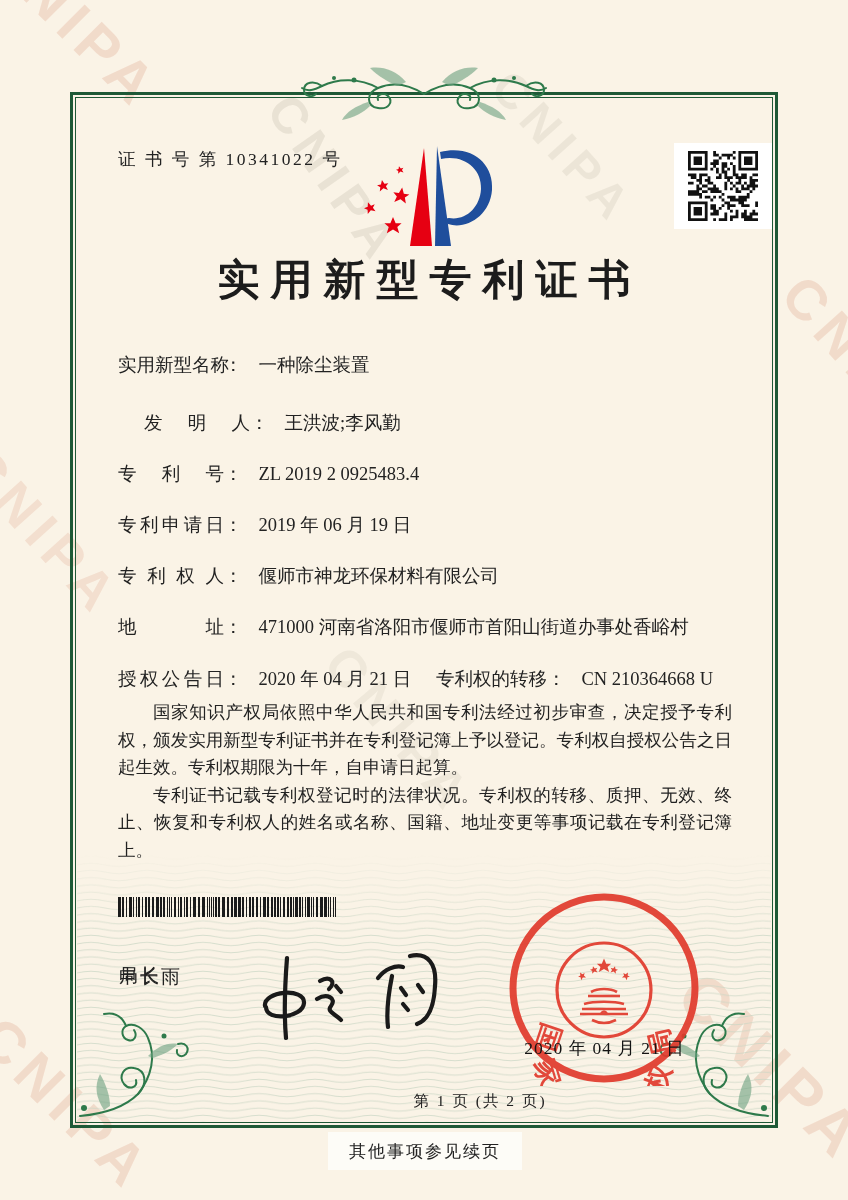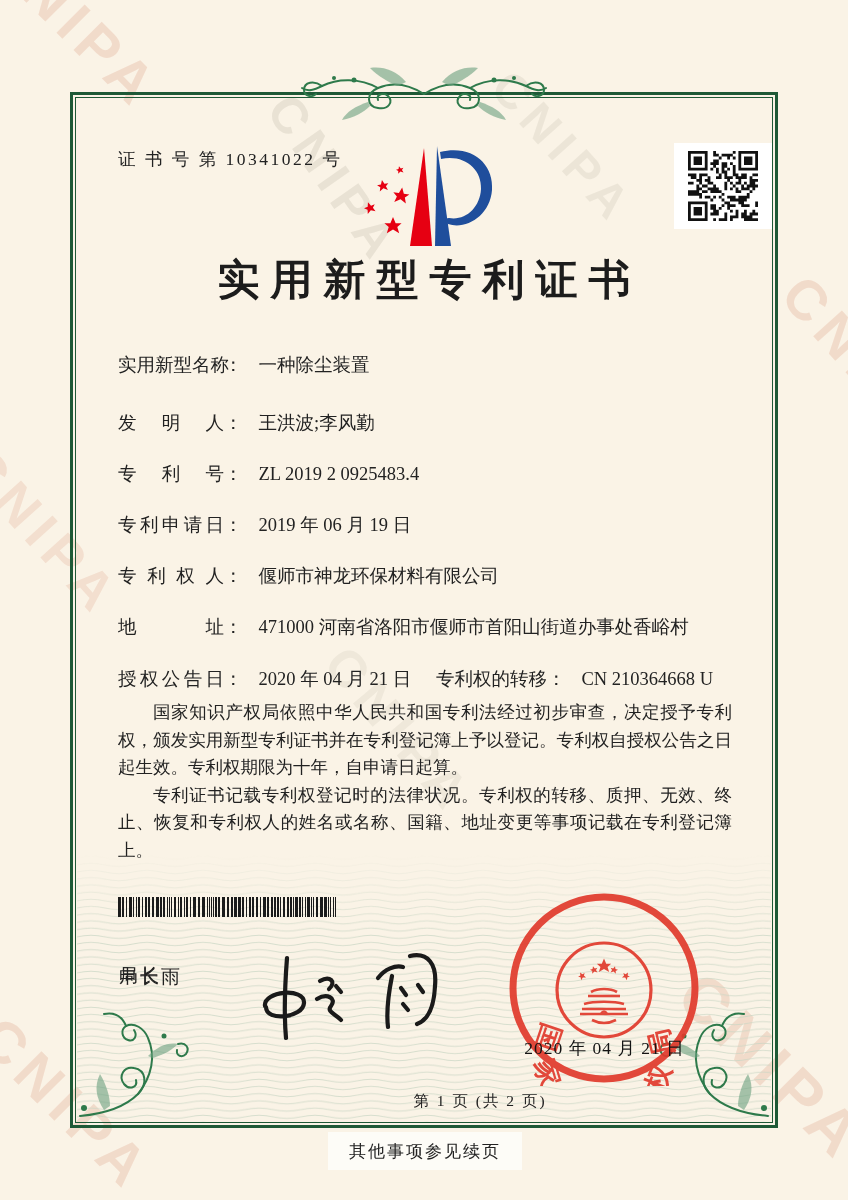--- a/index.html
+++ b/index.html
@@ -133,21 +133,21 @@
     <svg id="qr-svg" width="70" height="70" viewBox="0 0 25 25">
         <path d="M0,0h1v1h-1zM1,0h1v1h-1zM2,0h1v1h-1zM3,0h1v1h-1zM4,0h1v1h-1zM5,0h1v1h-1zM6,0h1v1h-1zM9,0h1v1h-1zM16,0h1v1h-1zM18,0h1v1h-1zM19,0h1v1h-1zM20,0h1v1h-1zM21,0h1v1h-1zM22,0h1v1h-1zM23,0h1v1h-1zM24,0h1v1h-1zM0,1h1v1h-1zM6,1h1v1h-1zM9,1h1v1h-1zM10,1h1v1h-1zM12,1h1v1h-1zM13,1h1v1h-1zM14,1h1v1h-1zM15,1h1v1h-1zM18,1h1v1h-1zM24,1h1v1h-1zM0,2h1v1h-1zM2,2h1v1h-1zM3,2h1v1h-1zM4,2h1v1h-1zM6,2h1v1h-1zM11,2h1v1h-1zM14,2h1v1h-1zM16,2h1v1h-1zM18,2h1v1h-1zM20,2h1v1h-1zM21,2h1v1h-1zM22,2h1v1h-1zM24,2h1v1h-1zM0,3h1v1h-1zM2,3h1v1h-1zM3,3h1v1h-1zM4,3h1v1h-1zM6,3h1v1h-1zM9,3h1v1h-1zM10,3h1v1h-1zM18,3h1v1h-1zM20,3h1v1h-1zM21,3h1v1h-1zM22,3h1v1h-1zM24,3h1v1h-1zM0,4h1v1h-1zM2,4h1v1h-1zM3,4h1v1h-1zM4,4h1v1h-1zM6,4h1v1h-1zM8,4h1v1h-1zM9,4h1v1h-1zM10,4h1v1h-1zM12,4h1v1h-1zM13,4h1v1h-1zM15,4h1v1h-1zM18,4h1v1h-1zM20,4h1v1h-1zM21,4h1v1h-1zM22,4h1v1h-1zM24,4h1v1h-1zM0,5h1v1h-1zM6,5h1v1h-1zM9,5h1v1h-1zM12,5h1v1h-1zM13,5h1v1h-1zM16,5h1v1h-1zM18,5h1v1h-1zM24,5h1v1h-1zM0,6h1v1h-1zM1,6h1v1h-1zM2,6h1v1h-1zM3,6h1v1h-1zM4,6h1v1h-1zM5,6h1v1h-1zM6,6h1v1h-1zM8,6h1v1h-1zM10,6h1v1h-1zM12,6h1v1h-1zM14,6h1v1h-1zM16,6h1v1h-1zM18,6h1v1h-1zM19,6h1v1h-1zM20,6h1v1h-1zM21,6h1v1h-1zM22,6h1v1h-1zM23,6h1v1h-1zM24,6h1v1h-1zM10,7h1v1h-1zM12,7h1v1h-1zM13,7h1v1h-1zM16,7h1v1h-1zM0,8h1v1h-1zM1,8h1v1h-1zM2,8h1v1h-1zM4,8h1v1h-1zM5,8h1v1h-1zM6,8h1v1h-1zM11,8h1v1h-1zM13,8h1v1h-1zM16,8h1v1h-1zM17,8h1v1h-1zM19,8h1v1h-1zM20,8h1v1h-1zM23,8h1v1h-1zM24,8h1v1h-1zM1,9h1v1h-1zM2,9h1v1h-1zM4,9h1v1h-1zM7,9h1v1h-1zM10,9h1v1h-1zM11,9h1v1h-1zM13,9h1v1h-1zM14,9h1v1h-1zM15,9h1v1h-1zM17,9h1v1h-1zM18,9h1v1h-1zM19,9h1v1h-1zM20,9h1v1h-1zM22,9h1v1h-1zM3,10h1v1h-1zM4,10h1v1h-1zM6,10h1v1h-1zM7,10h1v1h-1zM14,10h1v1h-1zM18,10h1v1h-1zM22,10h1v1h-1zM23,10h1v1h-1zM24,10h1v1h-1zM0,11h1v1h-1zM1,11h1v1h-1zM4,11h1v1h-1zM7,11h1v1h-1zM8,11h1v1h-1zM13,11h1v1h-1zM15,11h1v1h-1zM17,11h1v1h-1zM18,11h1v1h-1zM20,11h1v1h-1zM22,11h1v1h-1zM23,11h1v1h-1zM3,12h1v1h-1zM5,12h1v1h-1zM6,12h1v1h-1zM9,12h1v1h-1zM13,12h1v1h-1zM16,12h1v1h-1zM19,12h1v1h-1zM21,12h1v1h-1zM22,12h1v1h-1zM23,12h1v1h-1zM24,12h1v1h-1zM3,13h1v1h-1zM4,13h1v1h-1zM7,13h1v1h-1zM8,13h1v1h-1zM9,13h1v1h-1zM10,13h1v1h-1zM13,13h1v1h-1zM15,13h1v1h-1zM17,13h1v1h-1zM19,13h1v1h-1zM20,13h1v1h-1zM21,13h1v1h-1zM23,13h1v1h-1zM0,14h1v1h-1zM1,14h1v1h-1zM2,14h1v1h-1zM3,14h1v1h-1zM5,14h1v1h-1zM6,14h1v1h-1zM8,14h1v1h-1zM9,14h1v1h-1zM10,14h1v1h-1zM11,14h1v1h-1zM17,14h1v1h-1zM18,14h1v1h-1zM22,14h1v1h-1zM0,15h1v1h-1zM1,15h1v1h-1zM2,15h1v1h-1zM3,15h1v1h-1zM4,15h1v1h-1zM12,15h1v1h-1zM21,15h1v1h-1zM4,16h1v1h-1zM6,16h1v1h-1zM7,16h1v1h-1zM9,16h1v1h-1zM11,16h1v1h-1zM14,16h1v1h-1zM15,16h1v1h-1zM16,16h1v1h-1zM18,16h1v1h-1zM19,16h1v1h-1zM20,16h1v1h-1zM21,16h1v1h-1zM8,17h1v1h-1zM12,17h1v1h-1zM15,17h1v1h-1zM16,17h1v1h-1zM17,17h1v1h-1zM18,17h1v1h-1zM19,17h1v1h-1zM20,17h1v1h-1zM0,18h1v1h-1zM1,18h1v1h-1zM2,18h1v1h-1zM3,18h1v1h-1zM4,18h1v1h-1zM5,18h1v1h-1zM6,18h1v1h-1zM13,18h1v1h-1zM14,18h1v1h-1zM18,18h1v1h-1zM19,18h1v1h-1zM24,18h1v1h-1zM0,19h1v1h-1zM6,19h1v1h-1zM8,19h1v1h-1zM9,19h1v1h-1zM12,19h1v1h-1zM14,19h1v1h-1zM15,19h1v1h-1zM16,19h1v1h-1zM19,19h1v1h-1zM20,19h1v1h-1zM21,19h1v1h-1zM24,19h1v1h-1zM0,20h1v1h-1zM2,20h1v1h-1zM3,20h1v1h-1zM4,20h1v1h-1zM6,20h1v1h-1zM8,20h1v1h-1zM9,20h1v1h-1zM11,20h1v1h-1zM14,20h1v1h-1zM0,21h1v1h-1zM2,21h1v1h-1zM3,21h1v1h-1zM4,21h1v1h-1zM6,21h1v1h-1zM9,21h1v1h-1zM10,21h1v1h-1zM15,21h1v1h-1zM17,21h1v1h-1zM20,21h1v1h-1zM23,21h1v1h-1zM0,22h1v1h-1zM2,22h1v1h-1zM3,22h1v1h-1zM4,22h1v1h-1zM6,22h1v1h-1zM8,22h1v1h-1zM9,22h1v1h-1zM10,22h1v1h-1zM13,22h1v1h-1zM17,22h1v1h-1zM19,22h1v1h-1zM20,22h1v1h-1zM22,22h1v1h-1zM23,22h1v1h-1zM24,22h1v1h-1zM0,23h1v1h-1zM6,23h1v1h-1zM13,23h1v1h-1zM15,23h1v1h-1zM16,23h1v1h-1zM17,23h1v1h-1zM19,23h1v1h-1zM20,23h1v1h-1zM21,23h1v1h-1zM22,23h1v1h-1zM0,24h1v1h-1zM1,24h1v1h-1zM2,24h1v1h-1zM3,24h1v1h-1zM4,24h1v1h-1zM5,24h1v1h-1zM6,24h1v1h-1zM9,24h1v1h-1zM11,24h1v1h-1zM12,24h1v1h-1zM13,24h1v1h-1zM15,24h1v1h-1zM20,24h1v1h-1zM21,24h1v1h-1zM22,24h1v1h-1zM23,24h1v1h-1zM24,24h1v1h-1z" fill="#111"></path>
       </svg>
   </div>
 
   <div class="title">实用新型专利证书</div>
 
   <div class="frow" style="top:352px;">
     <span class="flabel">实用新型名称</span><span>：</span><span class="fvalue">一种除尘装置</span>
   </div>
-  <div class="frow" style="top:410px;">
+  <div class="frow" style="top:410px;margin-left:26px;">
     <span class="flabel">发明人</span><span>：</span><span class="fvalue">王洪波;李风勤</span>
   </div>
   <div class="frow" style="top:461px;">
     <span class="flabel">专利号</span><span>：</span><span class="fvalue">ZL 2019 2 0925483.4</span>
   </div>
   <div class="frow" style="top:512px;">
     <span class="flabel">专利申请日</span><span>：</span><span class="fvalue">2019 年 06 月 19 日</span>
   </div>
   <div class="frow" style="top:563px;">
     <span class="flabel">专利权人</span><span>：</span><span class="fvalue">偃师市神龙环保材料有限公司</span>

